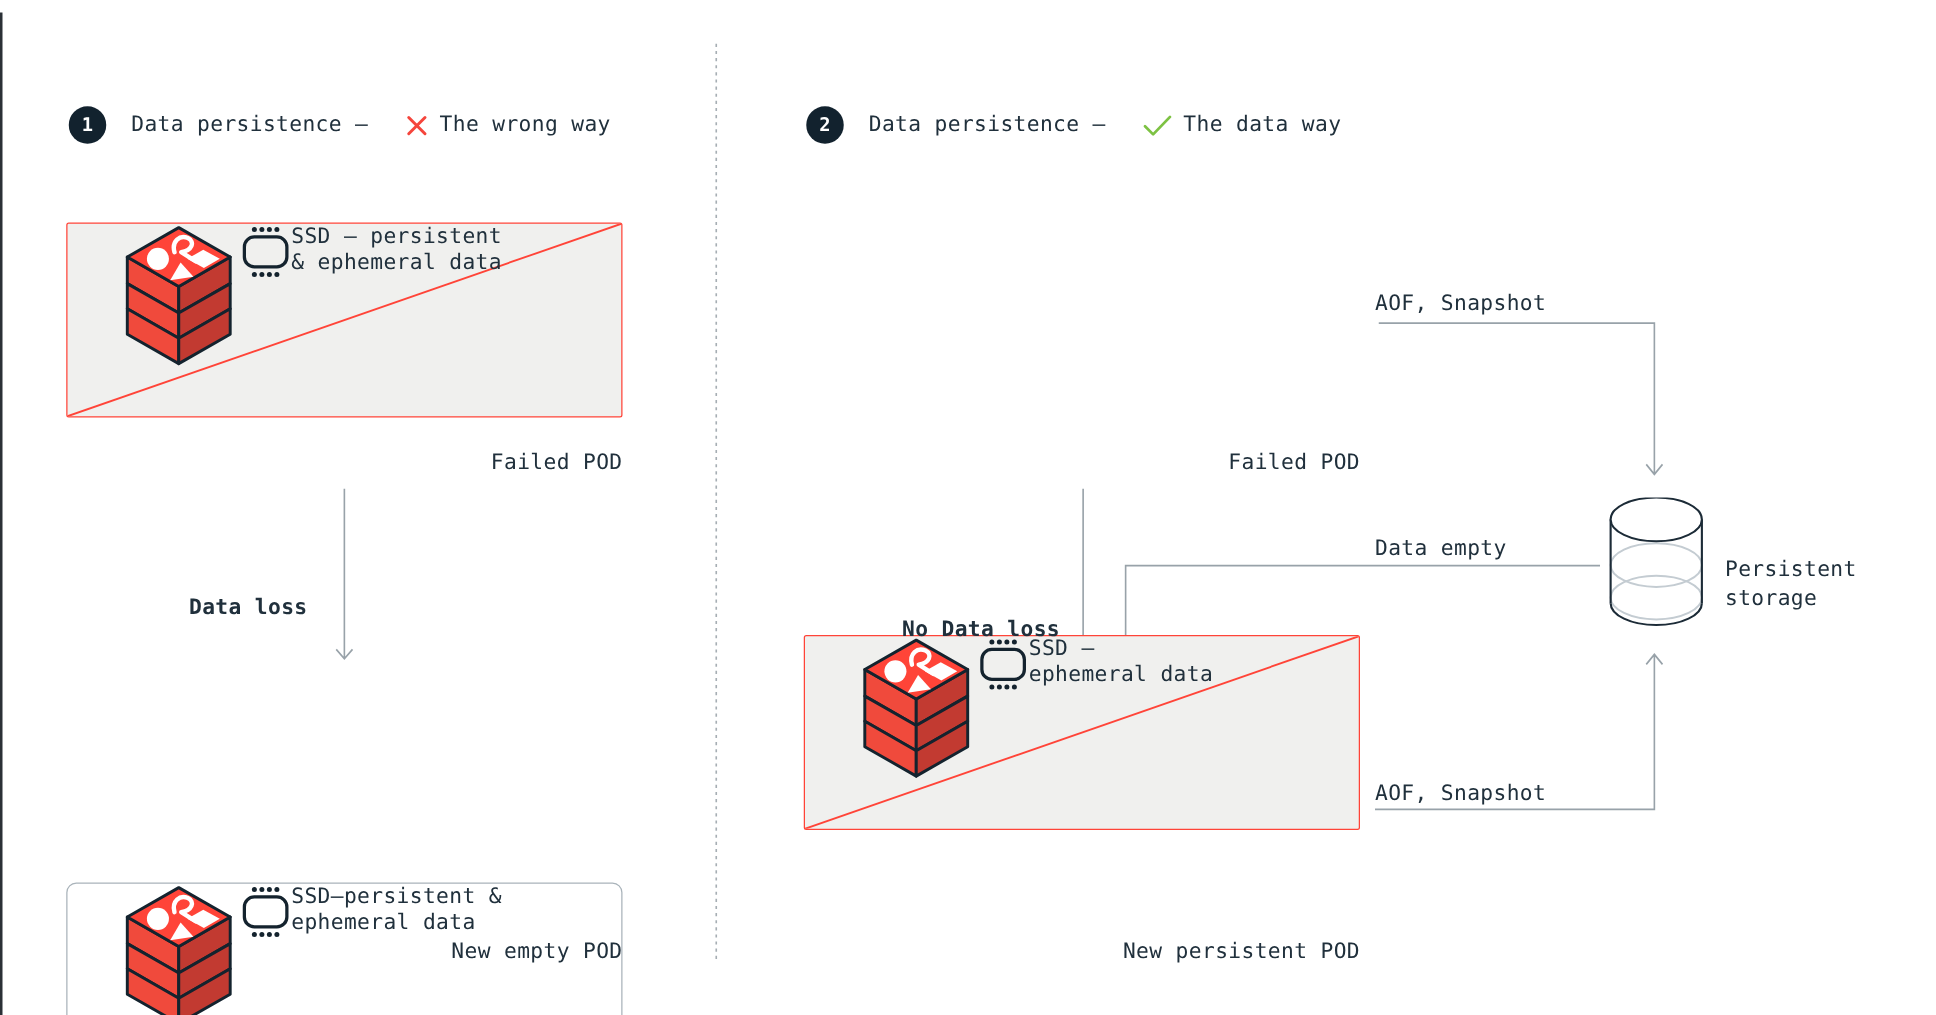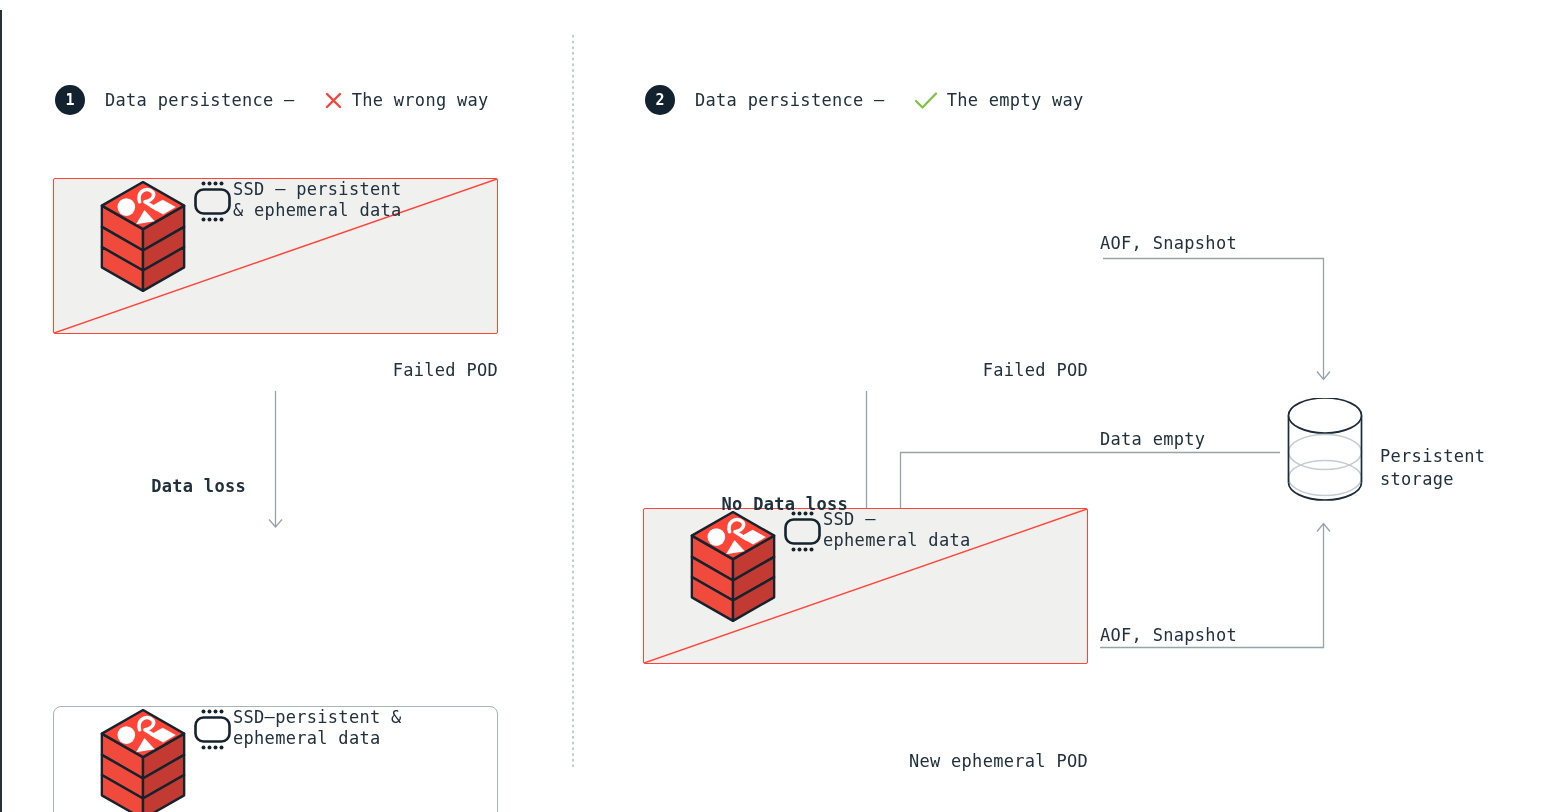--- a/index.html
+++ b/index.html
@@ -121,53 +121,54 @@
     <div class="pod-inner">
       <svg width="98" height="114" viewBox="0 0 100 116">
           <use href="#def-redis-cube"></use>
         </svg>
       <svg width="41" height="45" viewBox="0 0 41 45">
           <use href="#def-chip"></use>
         </svg>
       <div class="podtext"><span>SSD–persistent &amp;</span><br><span>ephemeral data</span></div>
     </div>
   </div>
+  <div class="abs caption" style="left:53px;top:751px;">New empty POD</div>
 
   <div class="abs hdr" style="left:645px;">
     <div class="badge">
       <span>2</span>
     </div>
     <span class="title">Data persistence –</span>
     <span class="mark">
       <svg width="24" height="19" viewBox="0 0 24 19">
           <path d="M2,10 L8.5,16.5 L22,2.5" stroke="#7dc243" stroke-width="2.2" fill="none" stroke-linecap="round" stroke-linejoin="round"></path>
         </svg>
     </span>
-    <span>The empty way</span>
+    <span>The data way</span>
   </div>
 
   <div class="abs pod pod-failed" style="left:643px;top:178px;">
     <svg class="slash" viewBox="0 0 442 153" preserveAspectRatio="none">
       <line x1="0" y1="153" x2="442" y2="0" stroke="#ff4438" stroke-width="1.5"></line>
     </svg>
     <div class="pod-inner">
       <svg width="98" height="114" viewBox="0 0 100 116">
           <use href="#def-redis-cube"></use>
         </svg>
       <svg width="41" height="45" viewBox="0 0 41 45">
           <use href="#def-chip"></use>
         </svg>
       <div class="podtext"><span>SSD –</span><br><span>ephemeral data</span></div>
     </div>
   </div>
   <div class="abs caption" style="left:643px;top:360px;">Failed POD</div>
 
   <div class="abs flow-label" style="left:643px;top:452px;width:205px;margin-top:42px;">No Data loss</div>
 
-  <div class="abs caption" style="left:643px;top:751px;">New ephemeral POD</div>
+  <div class="abs caption" style="left:643px;top:751px;">New persistent POD</div>
 
   <div class="abs note" style="left:1100px;top:217px;width:205px;">AOF, Snapshot</div>
   <div class="abs note" style="left:1100px;top:413px;width:160px;">Data empty</div>
   <div class="abs note" style="left:1100px;top:609px;width:205px;">AOF, Snapshot</div>
 
   <svg class="abs" style="left:1286px;top:398px;" width="78" height="104" viewBox="0 0 78 104">
       <use href="#def-cylinder"></use>
     </svg>
 
   <div class="abs storage-label" style="left:1380px;top:433px;">

